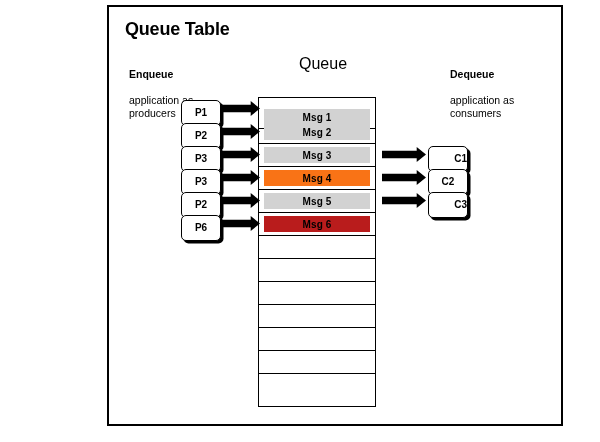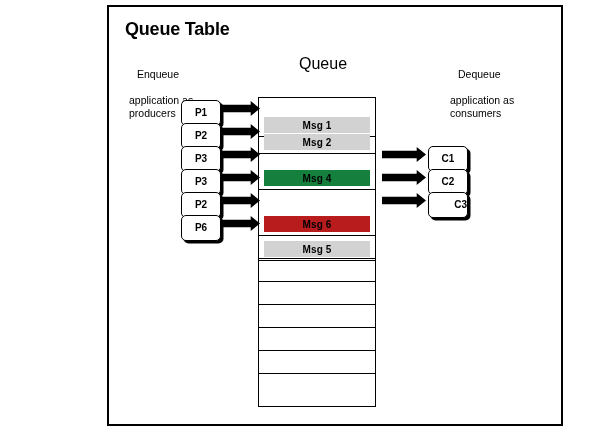--- a/index.html
+++ b/index.html
@@ -47,23 +47,22 @@
     white-space: nowrap;
   }
 
   .col-caption {
     position: absolute;
     font-size: 10.5px;
     line-height: 13px;
     white-space: pre-line;
   }
   .col-caption .cap-head {
-    font-weight: normal;
+    font-weight: bold;
     display: block;
-    margin-left: 8px;
   }
   .col-caption .cap-body {
     font-weight: normal;
     display: block;
   }
 
   #enqueue-caption { left: 129px; top: 55px; }
   #dequeue-caption { left: 450px; top: 55px; }
 
   #queue-caption {
@@ -153,36 +152,41 @@
 
   <div id="queue-caption">Queue</div>
 
   <div id="dequeue-caption" class="col-caption">
     <span class="cap-head">Dequeue</span>
     <span class="cap-body">application as
 consumers</span>
   </div>
 
   <div id="queue-table-box">
-      <div class="queue-slot" style="top: 16px;">
+      <div class="queue-slot" style="top: 8px;">
         <div class="msg-bar" style="background: rgb(210, 210, 210);">
           <span>Msg 1</span>
         </div>
       </div>
-      <div class="queue-slot" style="top: 33px; text-decoration: underline;">
+      <div class="queue-slot" style="top: 23px; text-decoration: underline;">
         <div class="msg-bar" style="background: rgb(210, 210, 210);">
           <span>Msg 2</span>
         </div>
       </div>
+      <div class="queue-slot" style="top: 46px;">
+        <div class="msg-bar" style="background: rgb(210, 210, 210);">
+          <span>Msg 3</span>
+        </div>
+      </div>
       <div class="queue-slot" style="top: 69px;">
-        <div class="msg-bar" style="background: #15803d;">
+        <div class="msg-bar" style="background: #f97316;">
           <span>Msg 4</span>
         </div>
       </div>
-      <div class="queue-slot" style="top: 92px; margin-top: 48px;">
+      <div class="queue-slot" style="top: 92px;">
         <div class="msg-bar" style="background: rgb(210, 210, 210);">
           <span>Msg 5</span>
         </div>
       </div>
       <div class="queue-slot" style="top: 115px;">
         <div class="msg-bar" style="background: #b91c1c;">
           <span>Msg 6</span>
         </div>
       </div>
       <div class="queue-slot" style="top: 138px;"></div>
@@ -257,21 +261,21 @@
           <polygon points="0,3.75 34.7,3.75 34.7,0 44,7.5 34.7,15 34.7,11.25 0,11.25" fill="#000000"></polygon>
         </svg>
       </div>
       <div class="block-arrow" style="left: 382px; top: 193px;">
         <svg width="44" height="15" viewBox="0 0 44 15">
           <polygon points="0,3.75 34.7,3.75 34.7,0 44,7.5 34.7,15 34.7,11.25 0,11.25" fill="#000000"></polygon>
         </svg>
       </div>
     </div>
   <div id="consumer-layer">
-      <div class="node-box" style="left: 428px; top: 145.5px;">
+      <div class="node-box" style="left: 428px; top: 145.5px; justify-content: flex-end;">
         <span>C1</span>
       </div>
       <div class="node-box" style="left: 428px; top: 168.5px; text-align: center;">
         <span>C2</span>
       </div>
       <div class="node-box" style="left: 428px; top: 191.5px; justify-content: flex-end;">
         <span>C3</span>
       </div>
     </div>
 

